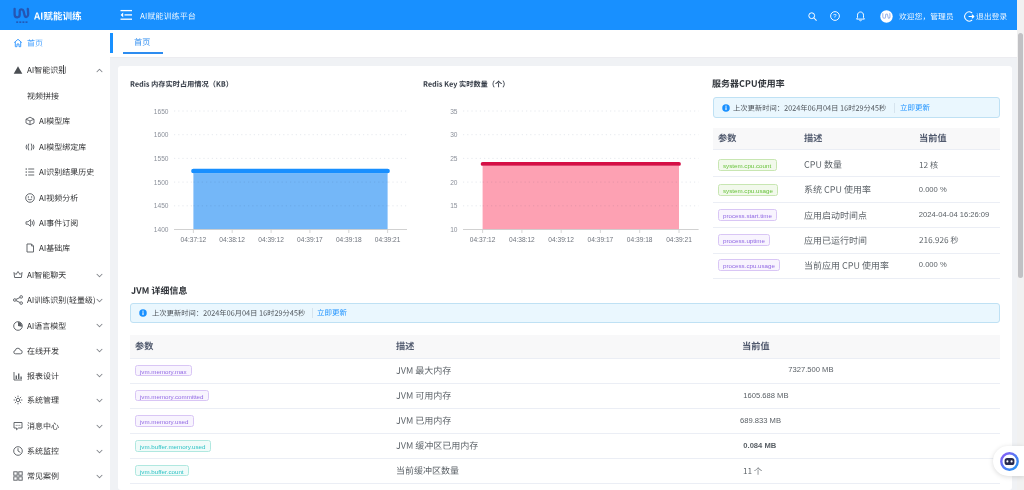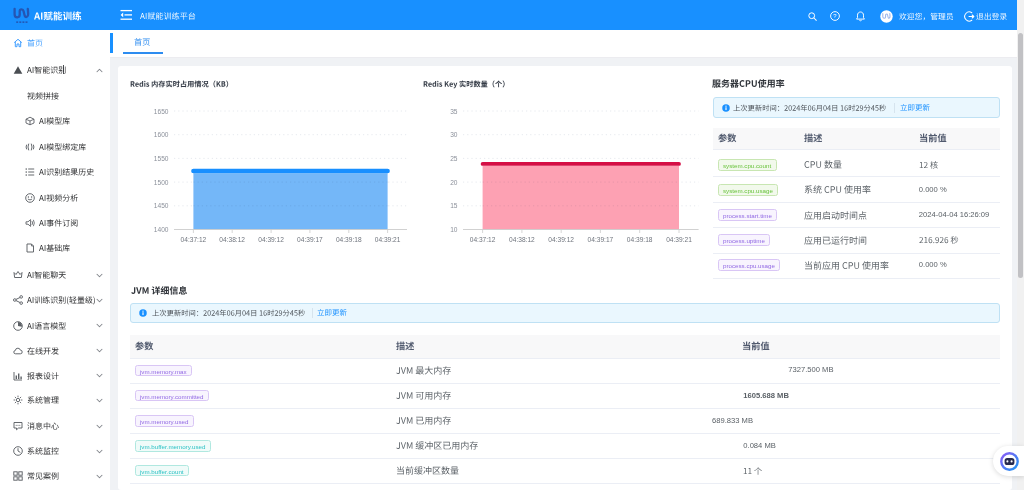--- a/index.html
+++ b/index.html
@@ -947,48 +947,48 @@
     <g fill="#5a6066" transform="translate(0,10.83) scale(0.00900,-0.00900)">
       <use href="#g162" x="0"></use>
       <use href="#g163" x="535"></use>
       <use href="#g164" x="1110"></use>
       <use href="#g169" x="2146"></use>
       <use href="#g150" x="3146"></use>
       <use href="#g167" x="4146"></use>
       <use href="#g168" x="5146"></use>
     </g>
   </svg>
-<div style="position:absolute;top:391.6px;font-size:7.6px;line-height:7.6px;color:#5a6066;font-weight:700;white-space:nowrap;left:743.3px;">1605.688 MB</div>
+<div style="position:absolute;top:391.6px;font-size:7.6px;line-height:7.6px;color:#5a6066;font-weight:400;white-space:nowrap;left:743.3px;">1605.688 MB</div>
 <svg style="position:absolute;left:395.5px;top:413.4px;" width="57.3" height="15">
     <g fill="#5a6066" transform="translate(0,10.83) scale(0.00900,-0.00900)">
       <use href="#g162" x="0"></use>
       <use href="#g163" x="535"></use>
       <use href="#g164" x="1110"></use>
       <use href="#g156" x="2146"></use>
       <use href="#g150" x="3146"></use>
       <use href="#g167" x="4146"></use>
       <use href="#g168" x="5146"></use>
     </g>
   </svg>
-<div style="position:absolute;top:416.9px;font-size:7.6px;line-height:7.6px;color:#5a6066;font-weight:400;white-space:nowrap;left:712px;">689.833 MB</div>
+<div style="position:absolute;top:416.9px;font-size:7.6px;line-height:7.6px;color:#5a6066;font-weight:400;white-space:nowrap;left:740px;">689.833 MB</div>
 <svg style="position:absolute;left:395.5px;top:438.3px;" width="84.3" height="15">
     <g fill="#5a6066" transform="translate(0,10.83) scale(0.00900,-0.00900)">
       <use href="#g162" x="0"></use>
       <use href="#g163" x="535"></use>
       <use href="#g164" x="1110"></use>
       <use href="#g170" x="2146"></use>
       <use href="#g171" x="3146"></use>
       <use href="#g172" x="4146"></use>
       <use href="#g156" x="5146"></use>
       <use href="#g150" x="6146"></use>
       <use href="#g167" x="7146"></use>
       <use href="#g168" x="8146"></use>
     </g>
   </svg>
-<div style="position:absolute;top:441.8px;font-size:7.6px;line-height:7.6px;color:#5a6066;font-weight:400;white-space:nowrap;left:743.3px;">0.084 MB</div>
+<div style="position:absolute;top:441.8px;font-size:7.6px;line-height:7.6px;color:#5a6066;font-weight:700;white-space:nowrap;left:743.3px;">0.084 MB</div>
 <svg style="position:absolute;left:395.5px;top:463.1px;" width="65.0" height="15">
     <g fill="#5a6066" transform="translate(0,10.83) scale(0.00900,-0.00900)">
       <use href="#g160" x="0"></use>
       <use href="#g161" x="1000"></use>
       <use href="#g170" x="2000"></use>
       <use href="#g171" x="3000"></use>
       <use href="#g172" x="4000"></use>
       <use href="#g147" x="5000"></use>
       <use href="#g55" x="6000"></use>
     </g>

